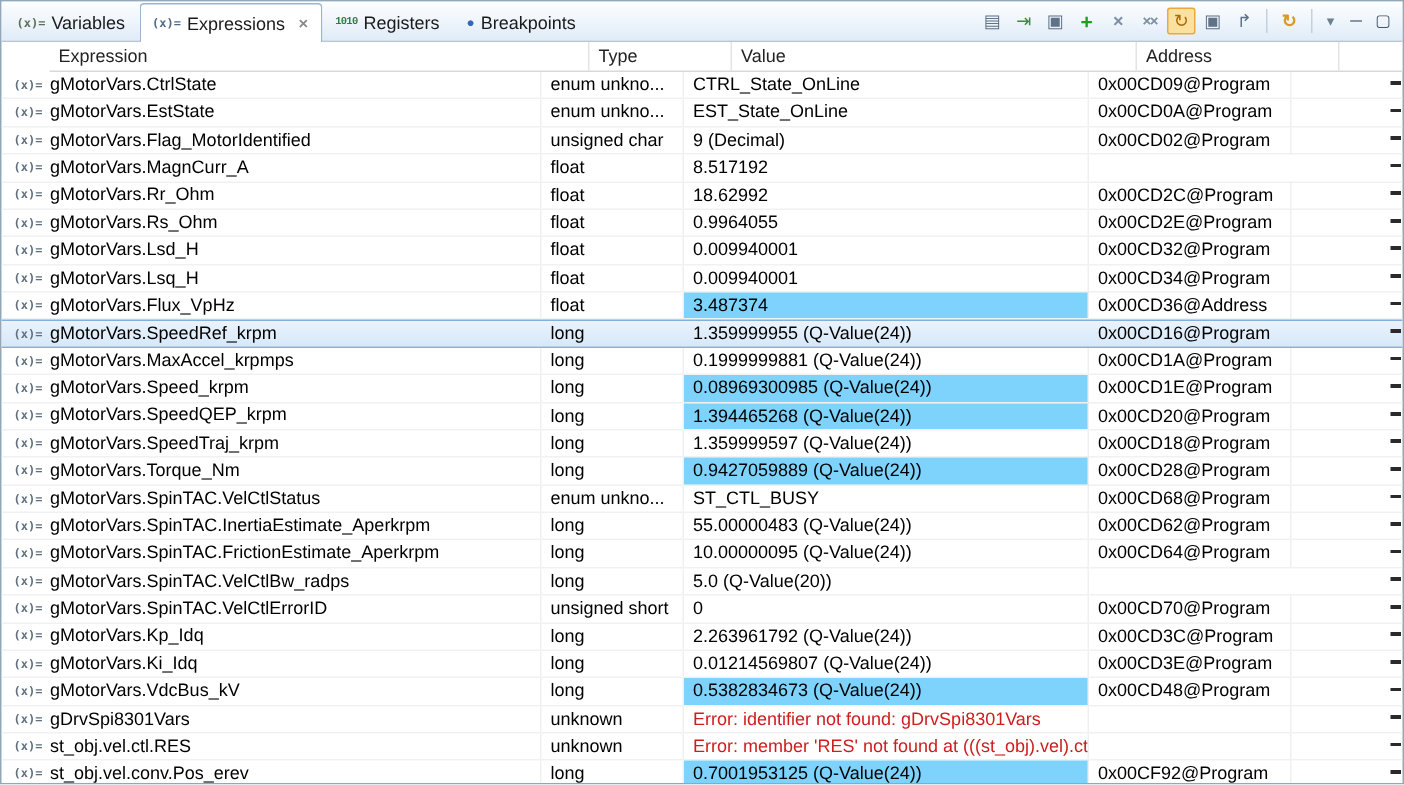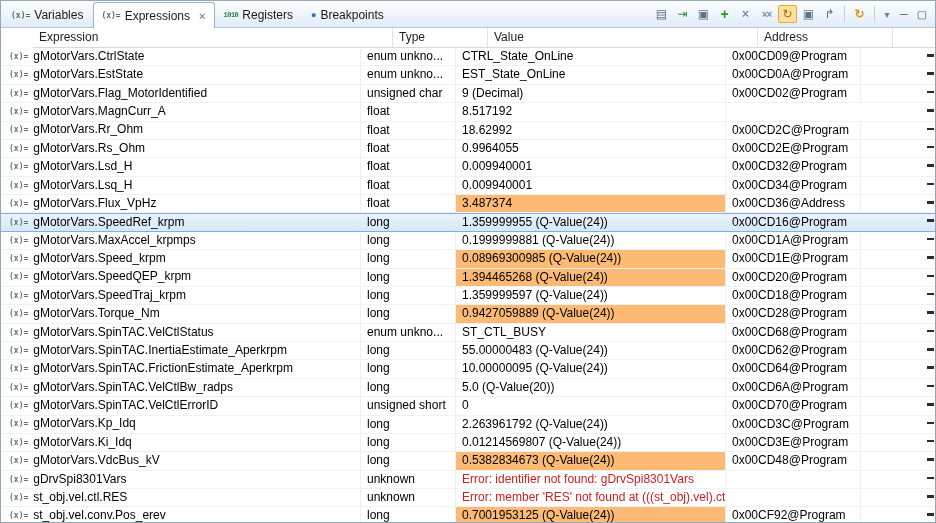--- a/index.html
+++ b/index.html
@@ -58,21 +58,21 @@
   .row{
     display:flex;height:18.38px;line-height:17.4px;font-size:12px;color:#000;
     border-bottom:1px solid #f1f1f1;box-sizing:border-box;
   }
   .cell{border-right:1px solid #f0f0f0;}
   .expr{display:flex;align-items:center;gap:5px;padding-left:8px;}
   .xicon{
     flex:0 0 auto;font-size:8px;font-weight:bold;color:#5f6f7f;
     font-family:"DejaVu Sans Mono",monospace;
   }
-  .cell.val.changed{background:#fdba74;}
+  .cell.val.changed{background:#7dd3fc;}
   .cell.val.error{color:#cf1d1d;}
   .row.selected{
     background:linear-gradient(#eaf3fc,#d6e8f9);
     border-top:1px solid #84aede;border-bottom:1px solid #84aede;
   }
   .row.selected .cell{border-right-color:transparent;}
   
   .edge-ticks{
     position:absolute;top:45px;bottom:0;right:1px;width:7px;pointer-events:auto;
     background:repeating-linear-gradient(
@@ -330,21 +330,20 @@
     <div class="cell fill" data-name="row-filler"></div>
   </div>
 
   <div class="row" data-name="expression-row">
     <div class="cell c1 expr">
       <span class="xicon" data-name="expression-icon">(x)=</span>
       <span class="expr-text" data-name="expression-name">gMotorVars.SpinTAC.VelCtlBw_radps</span>
     </div>
     <div class="cell c2 type" data-name="expression-type">long</div>
     <div class="cell c3 val" data-name="expression-value">5.0 (Q-Value(20))</div>
-    <div class="cell c4 addr" data-name="expression-address">0x00CD6A@Program</div>
     <div class="cell fill" data-name="row-filler"></div>
   </div>
 
   <div class="row" data-name="expression-row">
     <div class="cell c1 expr">
       <span class="xicon" data-name="expression-icon">(x)=</span>
       <span class="expr-text" data-name="expression-name">gMotorVars.SpinTAC.VelCtlErrorID</span>
     </div>
     <div class="cell c2 type" data-name="expression-type">unsigned short</div>
     <div class="cell c3 val" data-name="expression-value">0</div>

